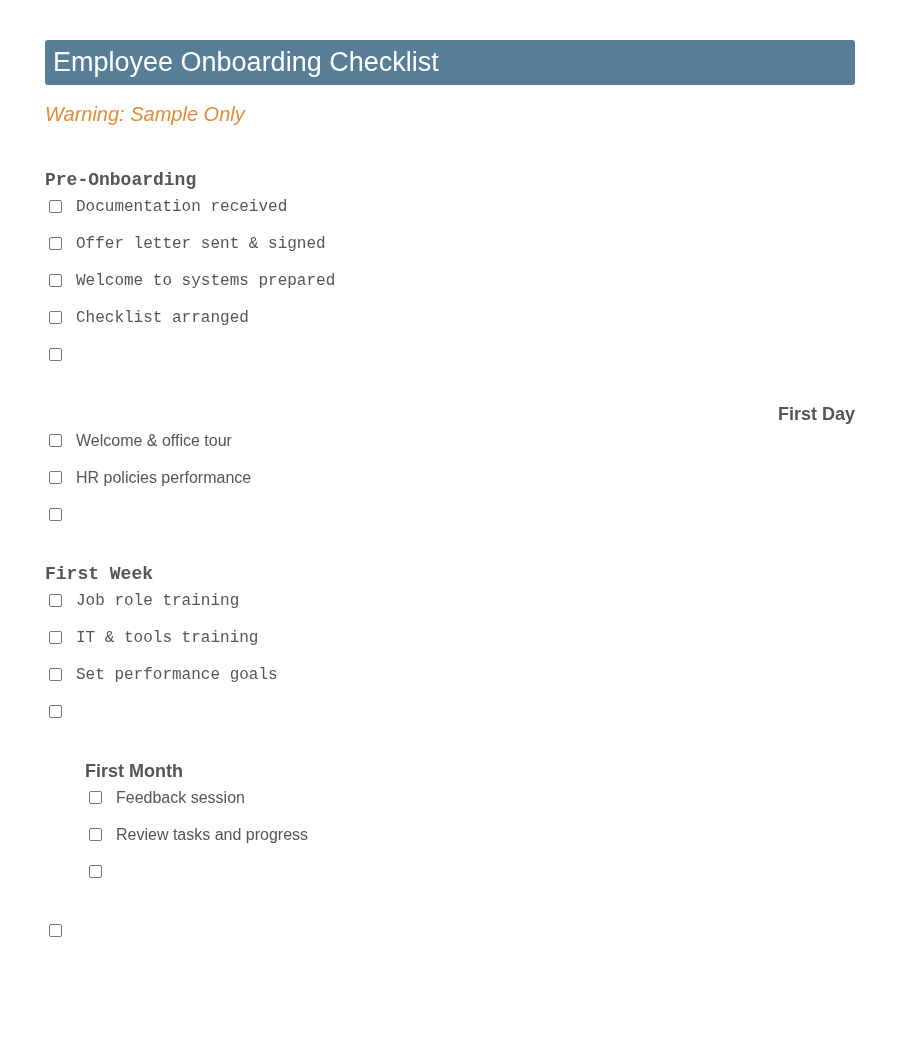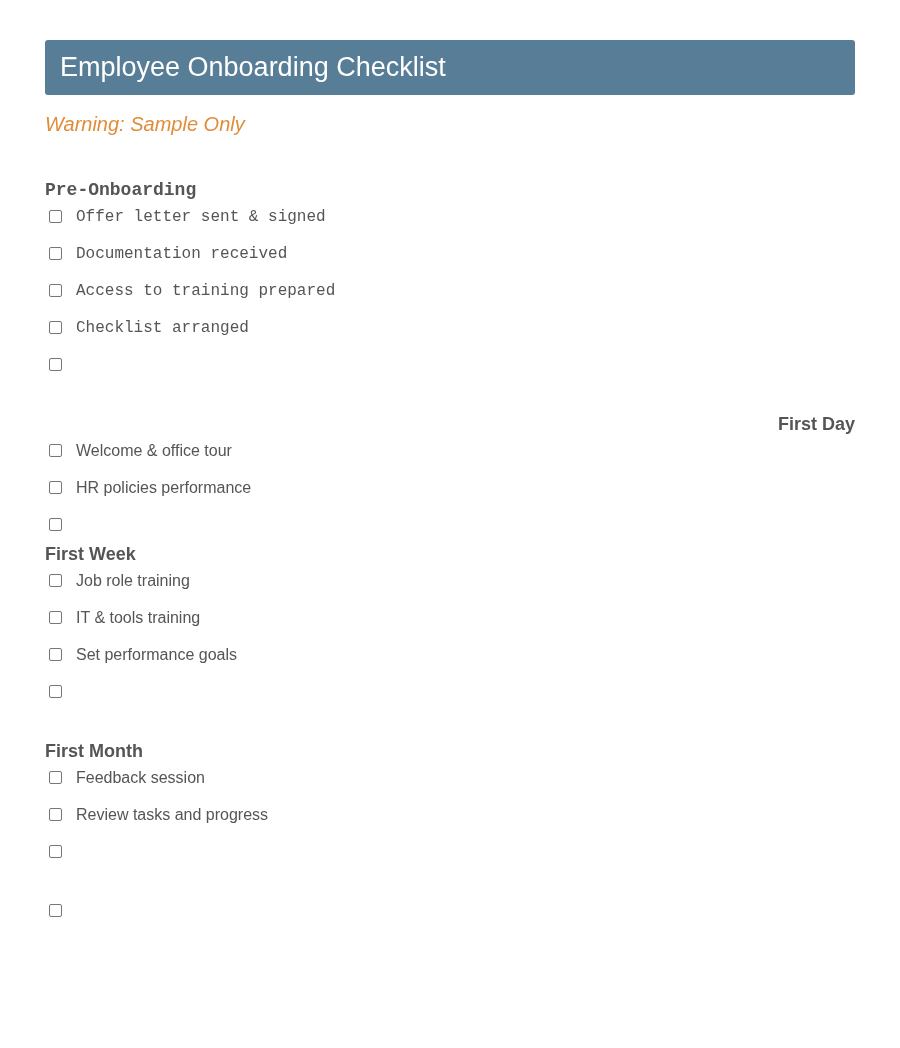--- a/index.html
+++ b/index.html
@@ -4,22 +4,22 @@
   <style>
     * { box-sizing: border-box; }
     html, body { margin: 0; padding: 0; background: #ffffff; }
     body {
       width: 900px; height: 1048px; overflow: hidden;
       font-family: "Liberation Sans", sans-serif;
       color: #555555;
     }
     .container { position: absolute; left: 45px; top: 40px; width: 810px; }
     .header {
-      height: 55px; background: #587d97; border-radius: 3px;
-      display: flex; align-items: center; padding-left: 15px;
+      height: 45px; background: #587d97; border-radius: 3px;
+      display: flex; align-items: center; padding-left: 8px;
     }
     .header h1 {
       margin: 0; font-weight: normal; color: #ffffff;
       font-size: 27px; letter-spacing: 0;
     }
     .warning {
       margin-top: 19px; color: #e08d3a; font-style: italic; font-size: 20px;
       height: 20px; line-height: 20px;
     }
     .section { }
@@ -44,29 +44,29 @@
   <div class="header">
     <h1>Employee Onboarding Checklist</h1>
   </div>
   <div class="warning">Warning: Sample Only</div>
 
   <div class="section" style="margin-top:45px;font-family:Liberation Mono, monospace;">
     <h2 class="section-title">Pre-Onboarding</h2>
     <div style="margin-top:-3px;">
       <div class="item">
           <span class="cb"></span>
+          <span class="item-label">Documentation received</span>
+        </div>
+      <div class="item">
+          <span class="cb"></span>
           <span class="item-label">Offer letter sent &amp; signed</span>
         </div>
       <div class="item">
           <span class="cb"></span>
-          <span class="item-label">Documentation received</span>
-        </div>
-      <div class="item">
-          <span class="cb"></span>
-          <span class="item-label">Access to training prepared</span>
+          <span class="item-label">Welcome to systems prepared</span>
         </div>
       <div class="item">
           <span class="cb"></span>
           <span class="item-label">Checklist arranged</span>
         </div>
       <div class="item">
           <span class="cb"></span>
           <span class="item-label"></span>
         </div>
     </div>
@@ -83,21 +83,21 @@
           <span class="cb"></span>
           <span class="item-label">HR policies performance</span>
         </div>
       <div class="item">
           <span class="cb"></span>
           <span class="item-label"></span>
         </div>
     </div>
   </div>
 
-  <div class="section" style="">
+  <div class="section" style="margin-top:30px;font-family:Liberation Mono, monospace;">
     <h2 class="section-title">First Week</h2>
     <div style="margin-top:-3px;">
       <div class="item">
           <span class="cb"></span>
           <span class="item-label">Job role training</span>
         </div>
       <div class="item">
           <span class="cb"></span>
           <span class="item-label">IT &amp; tools training</span>
         </div>
@@ -105,21 +105,21 @@
           <span class="cb"></span>
           <span class="item-label">Set performance goals</span>
         </div>
       <div class="item">
           <span class="cb"></span>
           <span class="item-label"></span>
         </div>
     </div>
   </div>
 
-  <div class="section" style="margin-top:30px;">
+  <div class="section" style="margin-top:30px;margin-left:40px;">
     <h2 class="section-title">First Month</h2>
     <div style="margin-top:-3px;">
       <div class="item">
           <span class="cb"></span>
           <span class="item-label">Feedback session</span>
         </div>
       <div class="item">
           <span class="cb"></span>
           <span class="item-label">Review tasks and progress</span>
         </div>

